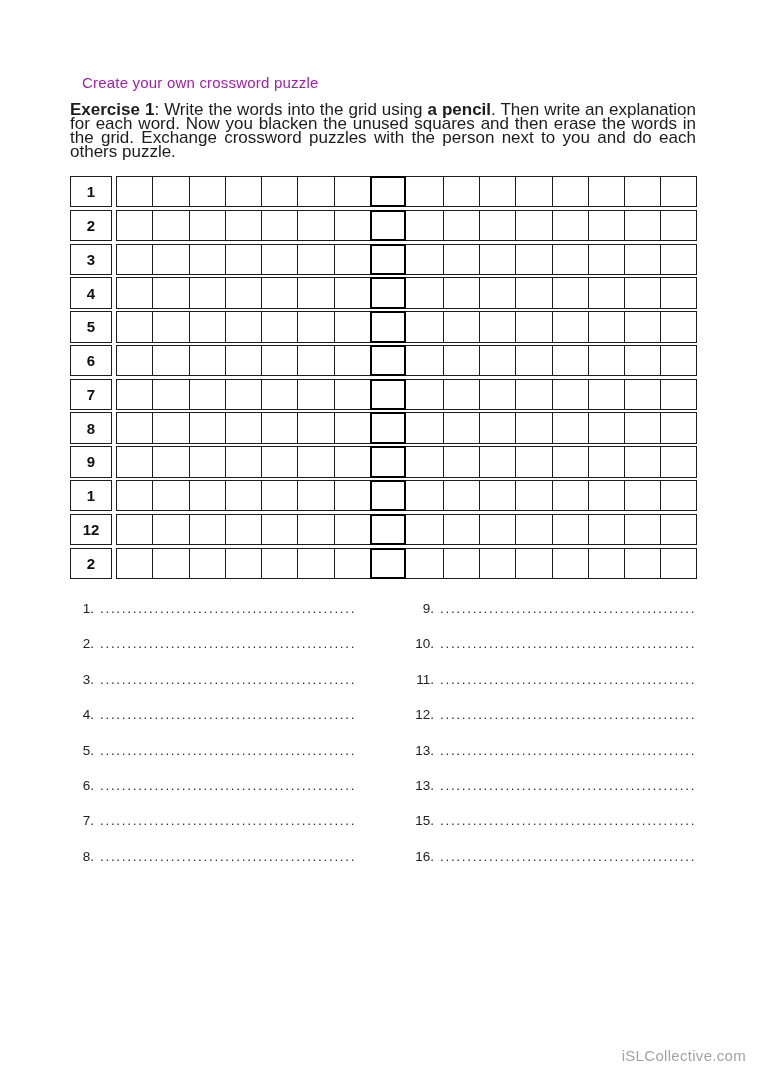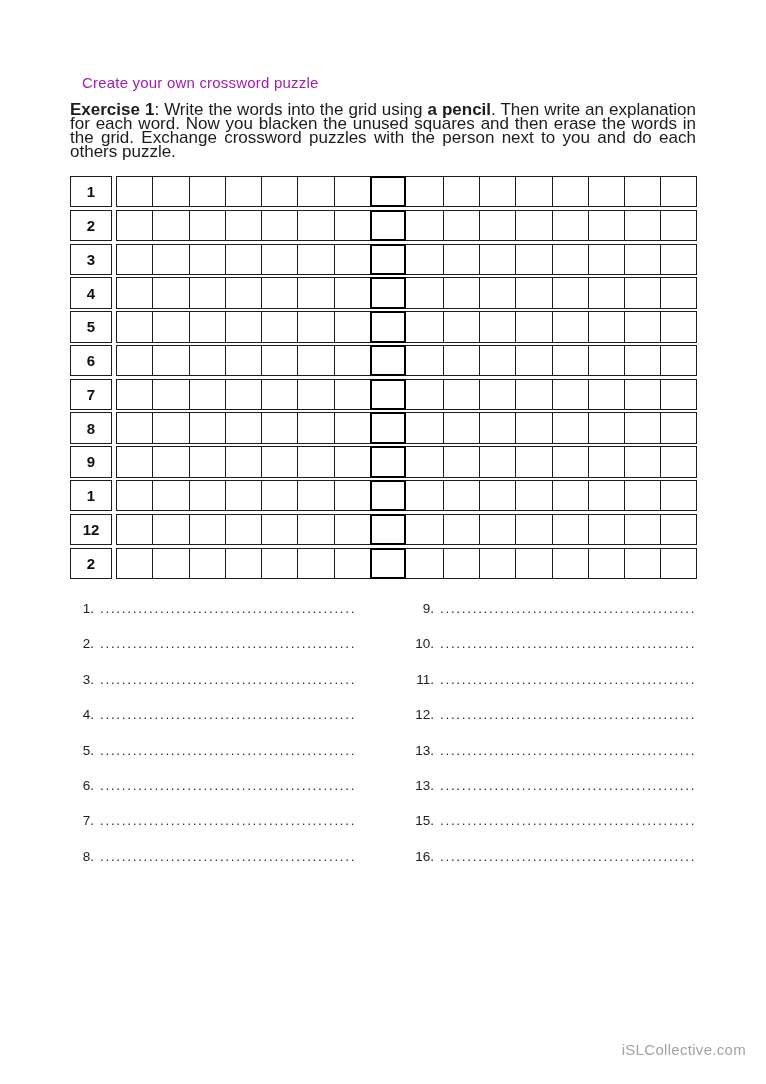--- a/index.html
+++ b/index.html
@@ -104,21 +104,21 @@
     min-width: 0;
     overflow: hidden;
     white-space: nowrap;
     letter-spacing: 1.7px;
     color: #2a2a2a;
   }
 
   .watermark {
     position: absolute;
     right: 20px;
-    bottom: 26px;
+    bottom: 20px;
     font-size: 15px;
     color: var(--watermark-color, #a3a3a3);
     letter-spacing: 0.3px;
   }
 </style>
 </head>
 <body>
 
 <div class="content">
 

